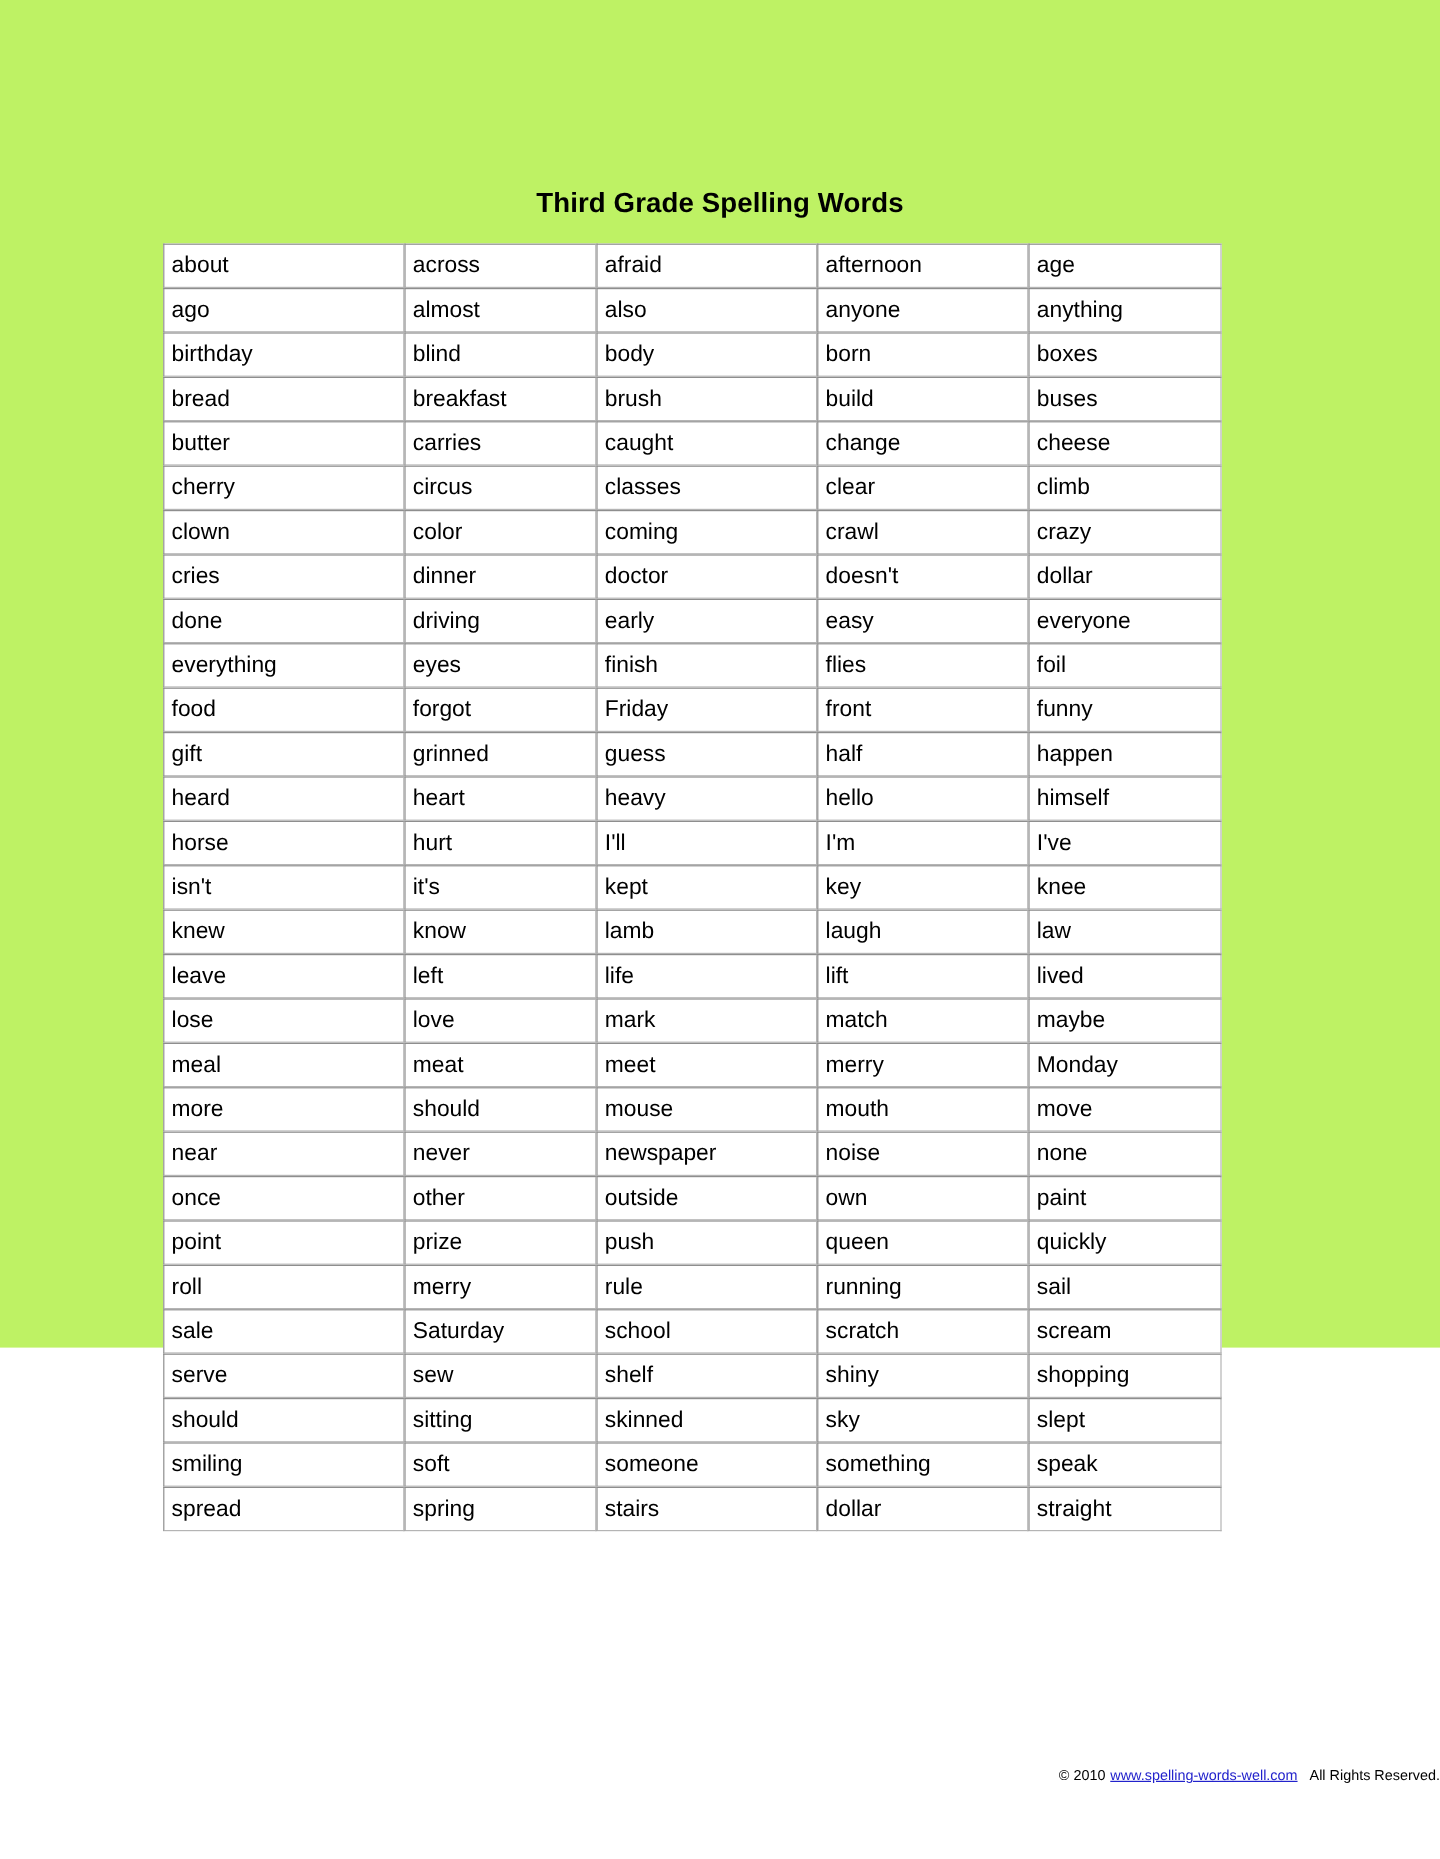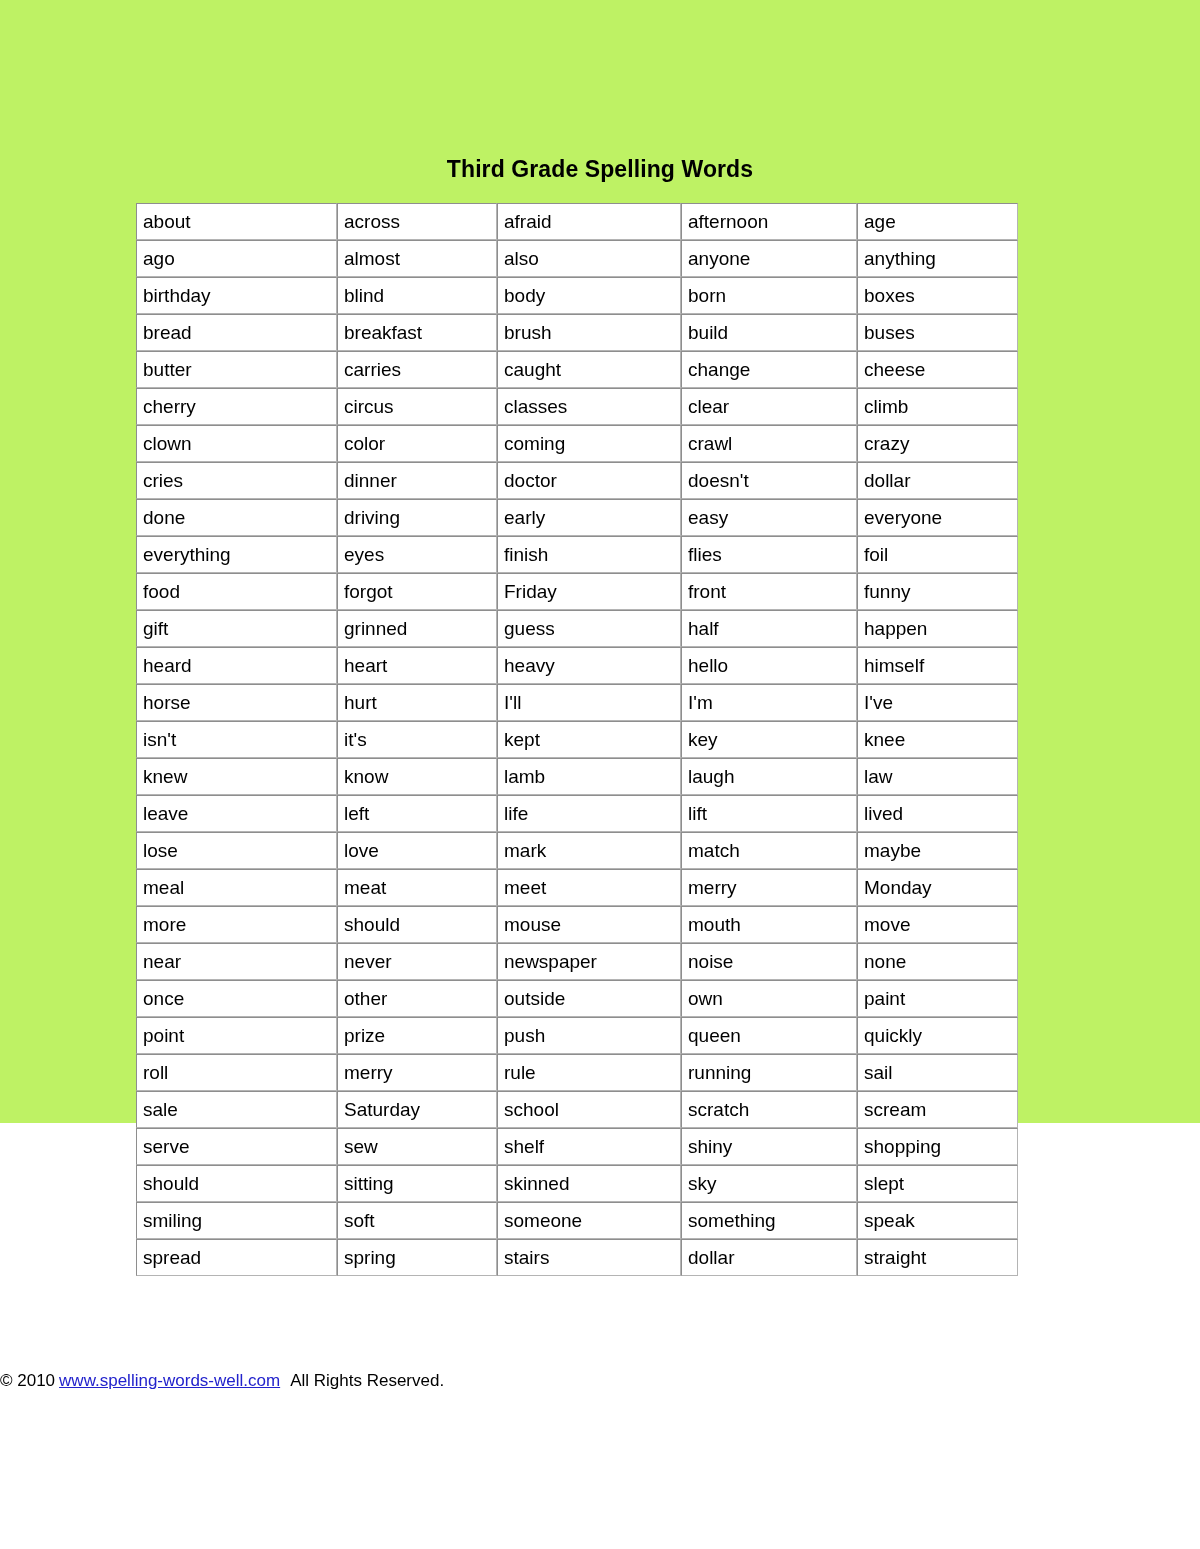--- a/index.html
+++ b/index.html
@@ -71,25 +71,25 @@
   }
 
   table.words col.c1 { width: 201px; }
   table.words col.c2 { width: 160px; }
   table.words col.c3 { width: 184px; }
   table.words col.c4 { width: 176px; }
   table.words col.c5 { width: 161px; }
 
   .footer {
     position: absolute;
-    top: 1371px;
+    top: 1472px;
     left: 0;
     width: 1200px;
-    text-align: left;
-    font-size: 17px;
+    text-align: right;
+    font-size: 12px;
     color: #000000;
     white-space: nowrap;
   }
   .footer .copy { }
   .footer .site-link {
     color: #2222cc;
     text-decoration: underline;
     margin: 0 4px;
   }
   .footer .rights { margin-left: 6px; }

